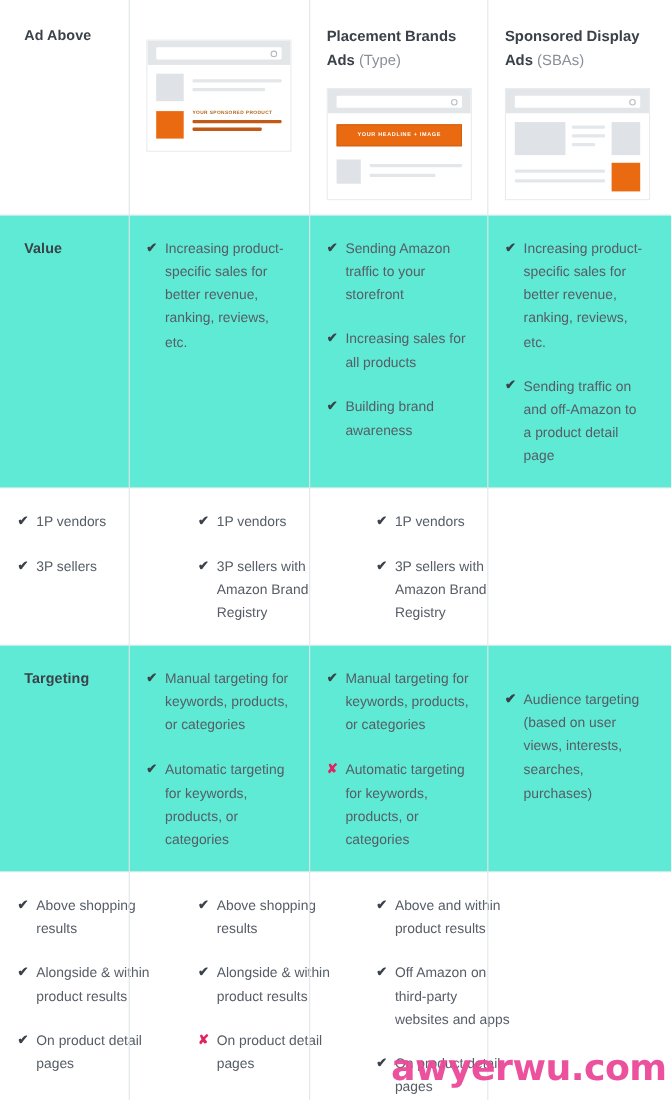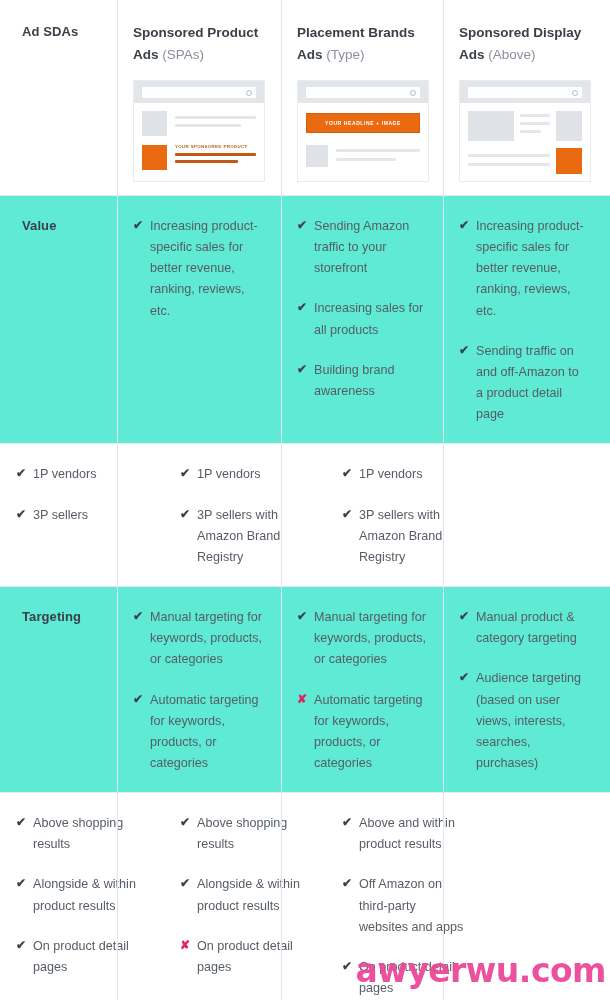--- a/index.html
+++ b/index.html
@@ -218,29 +218,24 @@
 
 <div class="table">
 
   <div class="vrule v1"></div>
   <div class="vrule v2"></div>
   <div class="vrule v3"></div>
 
   <div class="row header plain">
 
     <div class="cell c0">
-      <div class="rowlabel">Ad SDAs</div>
+      <div class="rowlabel">Ad Above</div>
     </div>
 
     <div class="cell c1">
-      <div class="colhead">
-        <span class="b">Sponsored Product</span><br>
-        <span class="b">Ads</span>
-        <span class="muted">(SPAs)</span>
-      </div>
       <div class="mock">
         <div class="topbar">
           <div class="searchbox"></div>
         </div>
         <div class="body">
           <div class="spa-r1">
             <div class="thumb gblock"></div>
             <div class="lines">
               <div class="gline" style="width:100%"></div>
               <div class="gline" style="width:82%"></div>
@@ -280,21 +275,21 @@
             </div>
           </div>
         </div>
       </div>
     </div>
 
     <div class="cell c3">
       <div class="colhead">
         <span class="b">Sponsored Display</span><br>
         <span class="b">Ads</span>
-        <span class="muted">(Above)</span>
+        <span class="muted">(SBAs)</span>
       </div>
       <div class="mock">
         <div class="topbar">
           <div class="searchbox"></div>
         </div>
         <div class="body">
           <div class="sda-r1">
             <div class="big gblock"></div>
             <div class="mid">
               <div class="gline" style="width:100%"></div>
@@ -370,21 +365,21 @@
           </ul>
         </div>
         <div class="cell c2">
           <ul class="items">
             <li><span class="mark check">✔</span><span>Manual targeting for keywords, products, or categories</span></li>
             <li><span class="mark cross">✘</span><span>Automatic targeting for keywords, products, or categories</span></li>
           </ul>
         </div>
         <div class="cell c3">
           <ul class="items">
-            <li><span class="mark check">✔</span><span>Manual product &amp; category targeting</span></li>
+            <li><span class="mark check">✔</span></li>
             <li><span class="mark check">✔</span><span>Audience targeting (based on user views, interests, searches, purchases)</span></li>
           </ul>
         </div>
       </div>
       <div class="row plain">
         <div class="cell c1">
           <ul class="items">
             <li><span class="mark check">✔</span><span>Above shopping results</span></li>
             <li><span class="mark check">✔</span><span>Alongside &amp; within product results</span></li>
             <li><span class="mark check">✔</span><span>On product detail pages</span></li>

